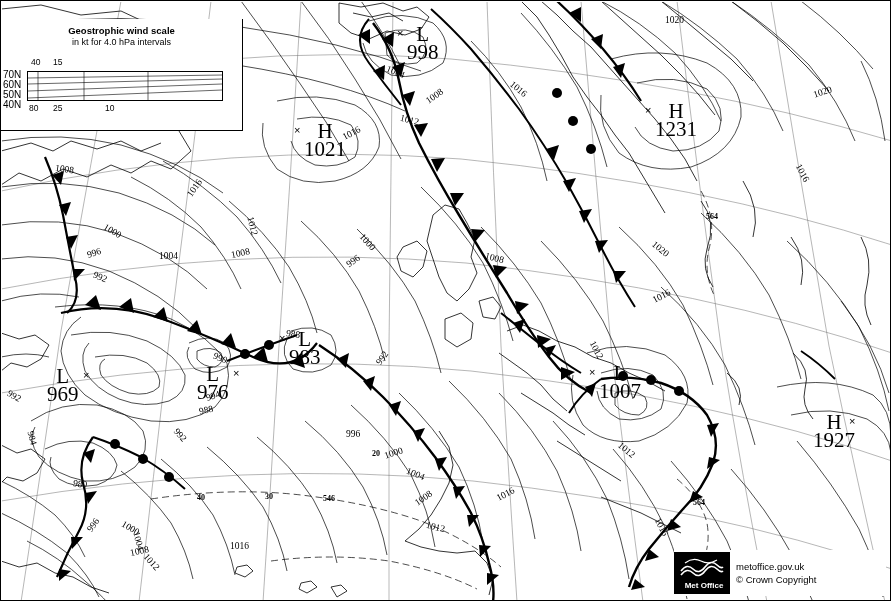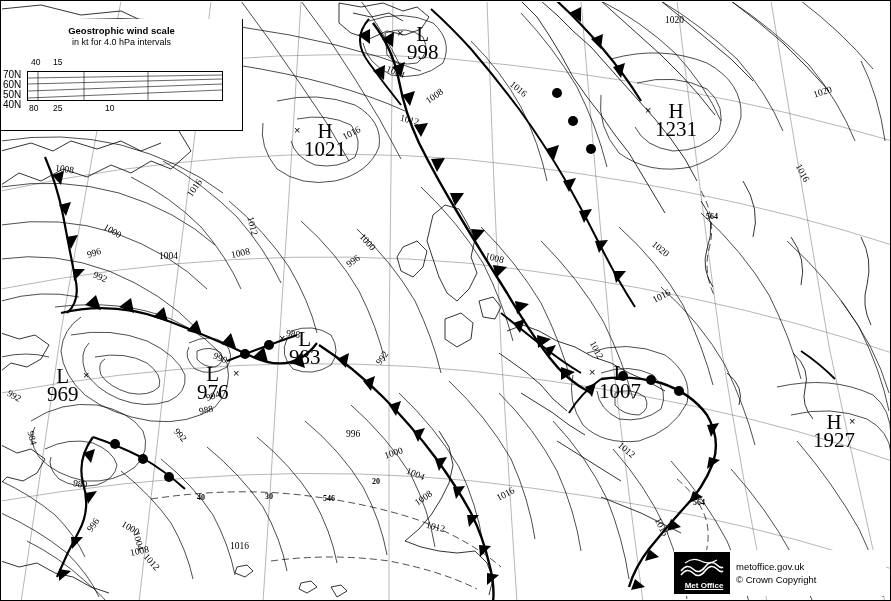--- a/index.html
+++ b/index.html
@@ -16,21 +16,21 @@
   .legend .botnum{position:absolute;font-size:8.5px;}
   .pl{position:absolute;font-family:"Liberation Serif", serif;}
   .pl .lt{font-size:21px;display:block;text-align:center;line-height:15px;}
   .pl .vl{font-size:21px;display:block;text-align:right;line-height:20px;}
   .pcross{position:absolute;font-size:11px;font-family:"Liberation Sans",sans-serif;}
   .iso{position:absolute;font-size:9.5px;font-family:"Liberation Serif", serif;}
   .thk{position:absolute;font-size:8px;font-family:"Liberation Serif", serif;font-weight:bold;}
   .logo{position:absolute;right:4px;bottom:4px;width:212px;height:46px;background:#fff;display:flex;align-items:center;}
   .logo .mark{width:56px;height:42px;background:#000;color:#fff;position:relative;margin-right:6px;}
   .logo .mark .mw{position:absolute;left:6px;top:5px;width:44px;height:20px;}
-  .logo .mark .mt{position:absolute;left:0;bottom:4px;width:60px;text-align:center;font-size:8px;font-weight:bold;color:#fff;text-decoration:underline;}
+  .logo .mark .mt{position:absolute;left:0;bottom:4px;width:60px;text-align:center;font-size:8px;font-weight:bold;color:#fff;}
   .logo .txt{font-size:9.5px;line-height:13px;}
 </style>
 </head>
 <body>
 
 <div id="chart">
 
   <svg class="layer" viewBox="0 0 891 601" preserveAspectRatio="none">
     <defs>
       <clipPath id="frame">
@@ -455,21 +455,21 @@
       <div class="iso" style="left: 141px; top: 556px; transform: rotate(48deg);">1012</div>
       <div class="iso" style="left: 229px; top: 540px; transform: rotate(0deg);">1016</div>
       <div class="iso" style="left: 205px; top: 390px; transform: rotate(-18deg);">994</div>
       <div class="iso" style="left: 212px; top: 352px; transform: rotate(22deg);">990</div>
     </div>
 
   <div id="thklabels">
       <div class="thk" style="left: 705px; top: 211px;">564</div>
       <div class="thk" style="left: 322px; top: 493px;">546</div>
       <div class="thk" style="left: 692px; top: 497px;">564</div>
-      <div class="thk" style="left: 371px; top: 476px;">20</div>
+      <div class="thk" style="left: 371px; top: 448px;">20</div>
       <div class="thk" style="left: 264px; top: 491px;">30</div>
       <div class="thk" style="left: 196px; top: 492px;">40</div>
     </div>
 
   <div class="logo">
     <div class="mark">
       <svg class="mw" viewBox="0 0 44 20">
         <path d="M1,14 Q7,6 13,12 Q19,18 25,10 Q31,2 37,8 Q41,12 43,10" stroke="#fff" stroke-width="1.6" fill="none"></path>
         <path d="M1,18 Q7,10 13,16 Q19,22 25,14 Q31,6 37,12 Q41,16 43,14" stroke="#fff" stroke-width="1.6" fill="none"></path>
         <path d="M5,6 Q13,0 21,4 Q29,8 37,3" stroke="#fff" stroke-width="1.2" fill="none"></path>

